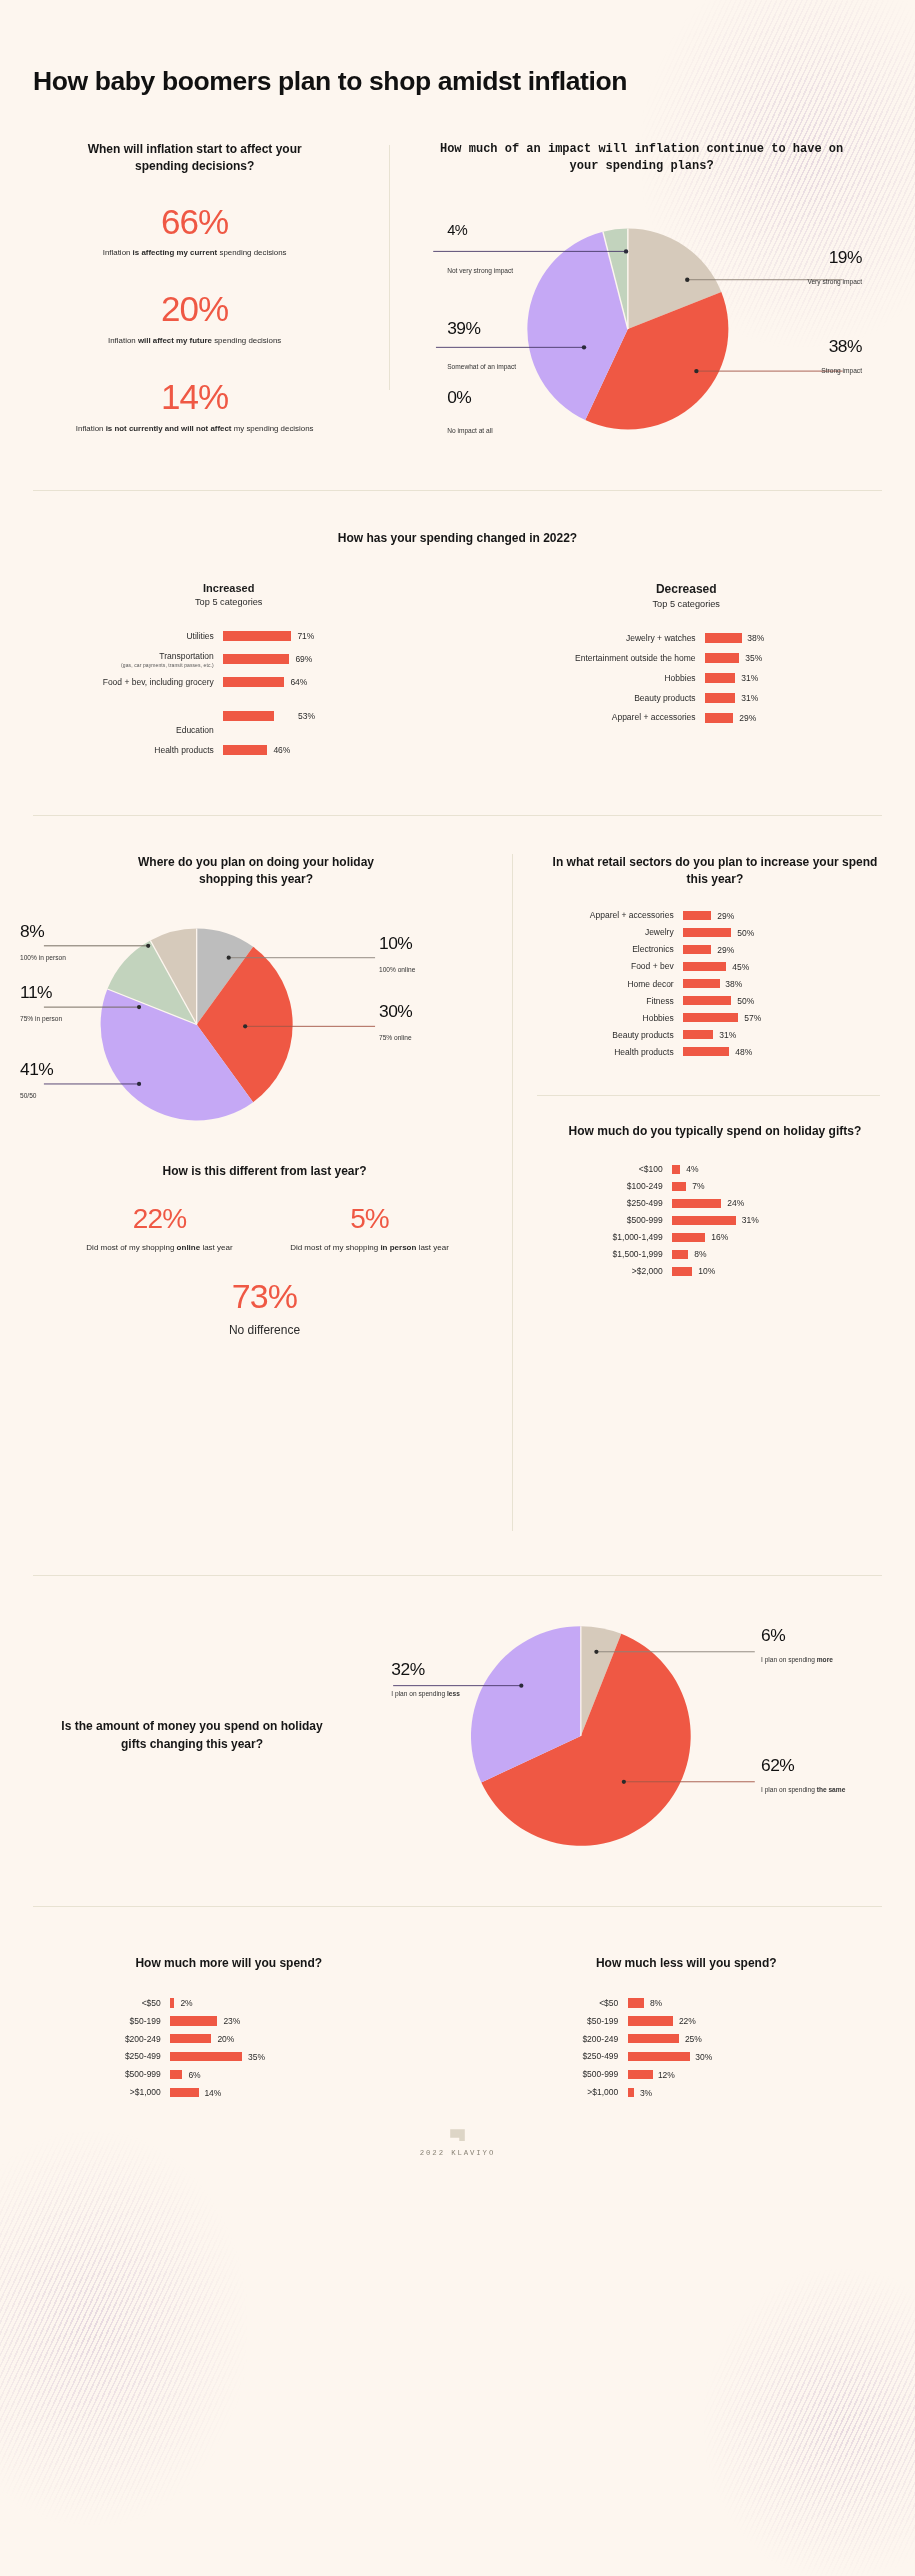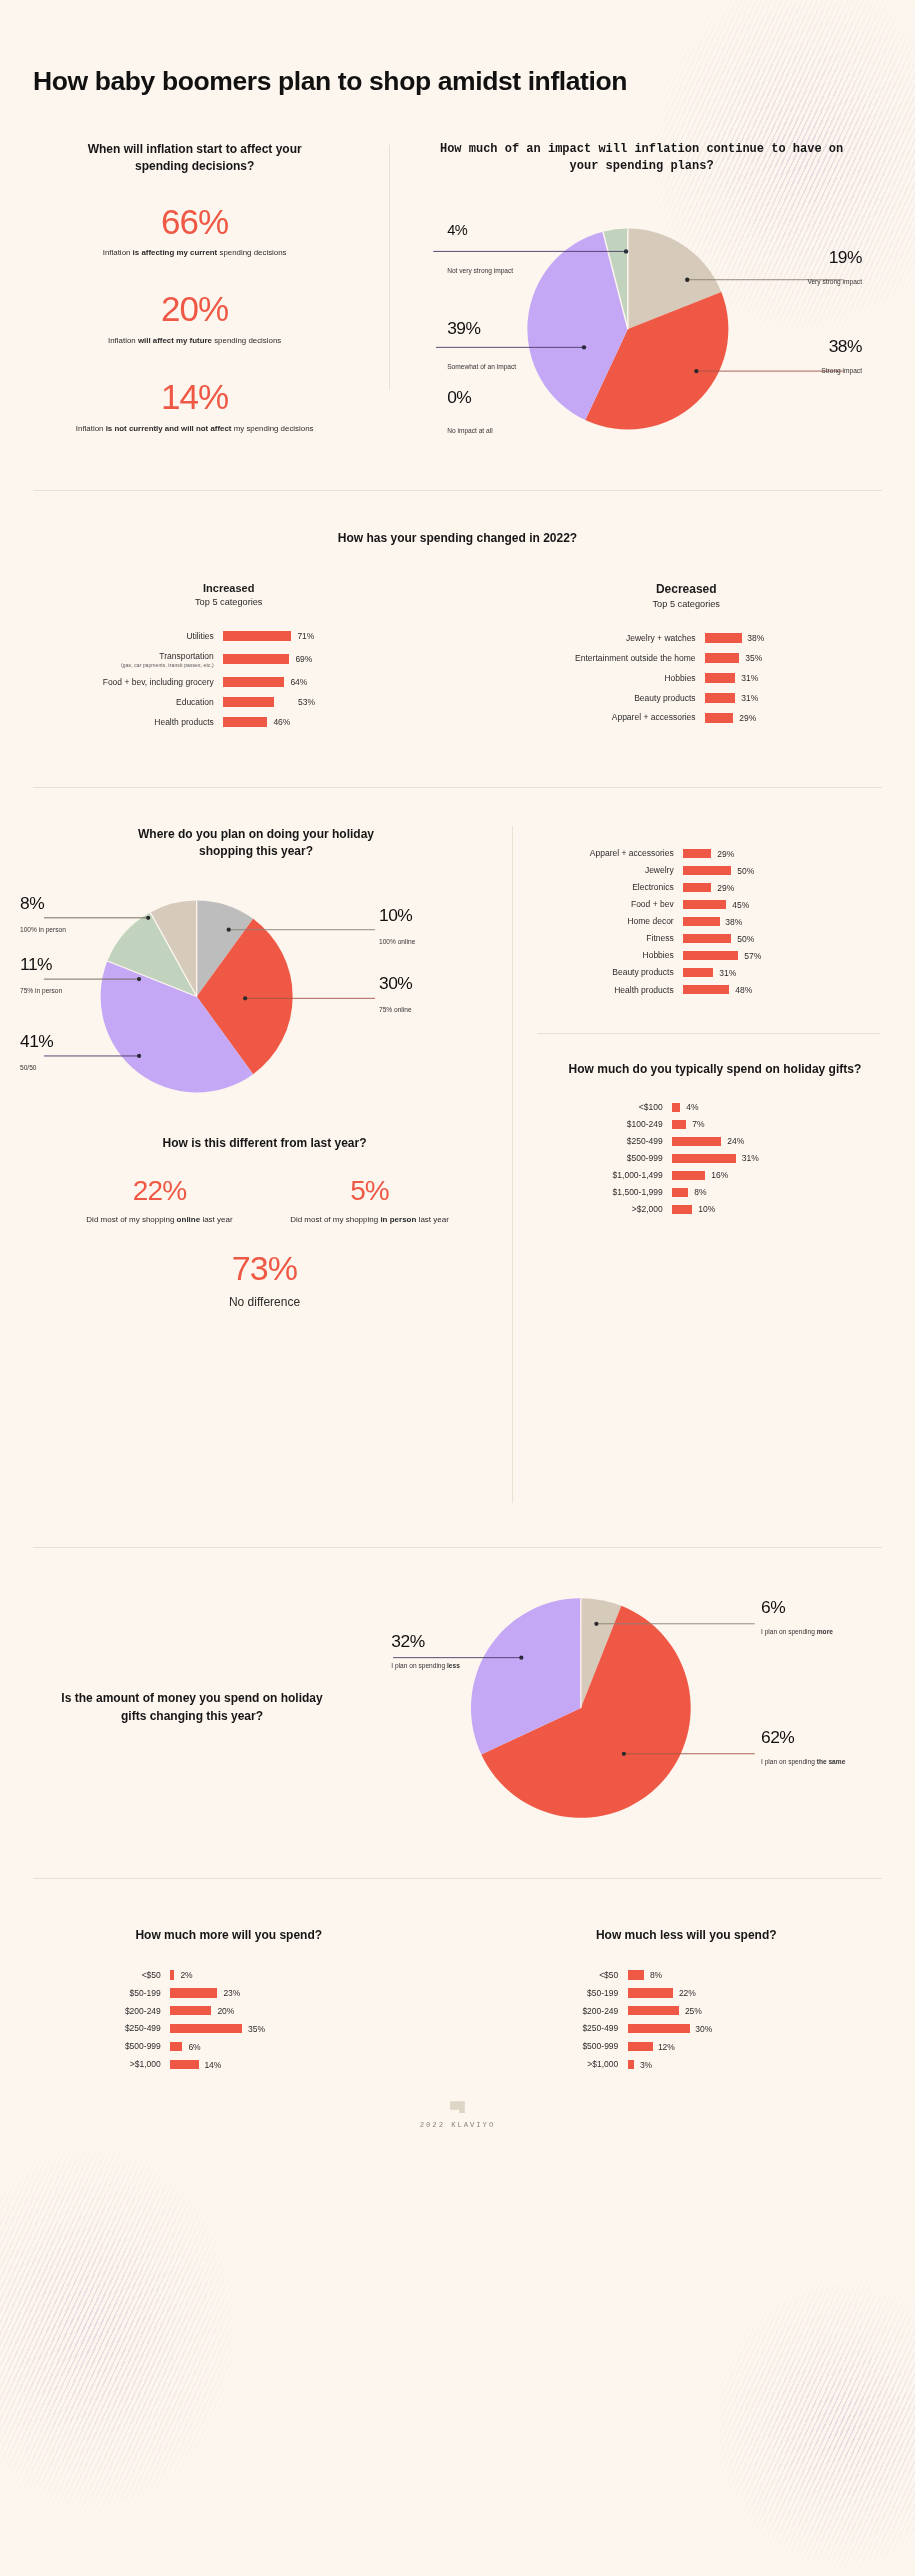--- a/index.html
+++ b/index.html
@@ -235,21 +235,21 @@
               <div class="barval" style="margin-left: -30px;">69%</div>
             </div>
             <div class="barrow" style="margin-bottom: 9.2px;">
               <div class="barlabel" style="width: 188px;">Food + bev, including grocery</div>
               <div class="bartrack" style="width: 96px;">
                 <div class="bar" style="width: 61px; height: 10px;"></div>
               </div>
               <div class="barval" style="margin-left: -35px;">64%</div>
             </div>
             <div class="barrow" style="margin-bottom: 9.2px;">
-              <div class="barlabel" style="width: 188px;">Education</div>
+              <div class="barlabel" style="width: 188px; margin-top: 28px;">Education</div>
               <div class="bartrack" style="width: 96px;">
                 <div class="bar" style="width: 51px; height: 10px;"></div>
               </div>
               <div class="barval" style="margin-left: -45px; padding-left: 24px;">53%</div>
             </div>
             <div class="barrow" style="margin-bottom: 9.2px;">
               <div class="barlabel" style="width: 188px;">Health products</div>
               <div class="bartrack" style="width: 96px;">
                 <div class="bar" style="width: 44px; height: 10px;"></div>
               </div>
@@ -379,20 +379,21 @@
         <div style="margin-top:24px;">
           <div class="bigpct" style="font-size:34px;">73%</div>
           <div class="statcap" style="font-size:12px;">No difference</div>
         </div>
       </div>
     </div>
 
     <div class="vrule" style="height:677px;"></div>
 
     <div style="flex:1; padding:0 22px 0 24px;">
+      <div class="q-title" style="padding:0 13px;">In what retail sectors do you plan to increase your spend this year?</div>
       <div class="barchart" id="bc-retail" style="margin-top:22px;">
           <div class="barrow" style="margin-bottom: 6.4px;">
             <div class="barlabel" style="width: 146px;">Apparel + accessories</div>
             <div class="bartrack" style="width: 96px;">
               <div class="bar" style="width: 28px; height: 9.2px;"></div>
             </div>
             <div class="barval" style="margin-left: -68px;">29%</div>
           </div>
           <div class="barrow" style="margin-bottom: 6.4px;">
             <div class="barlabel" style="width: 146px;">Jewelry</div>

